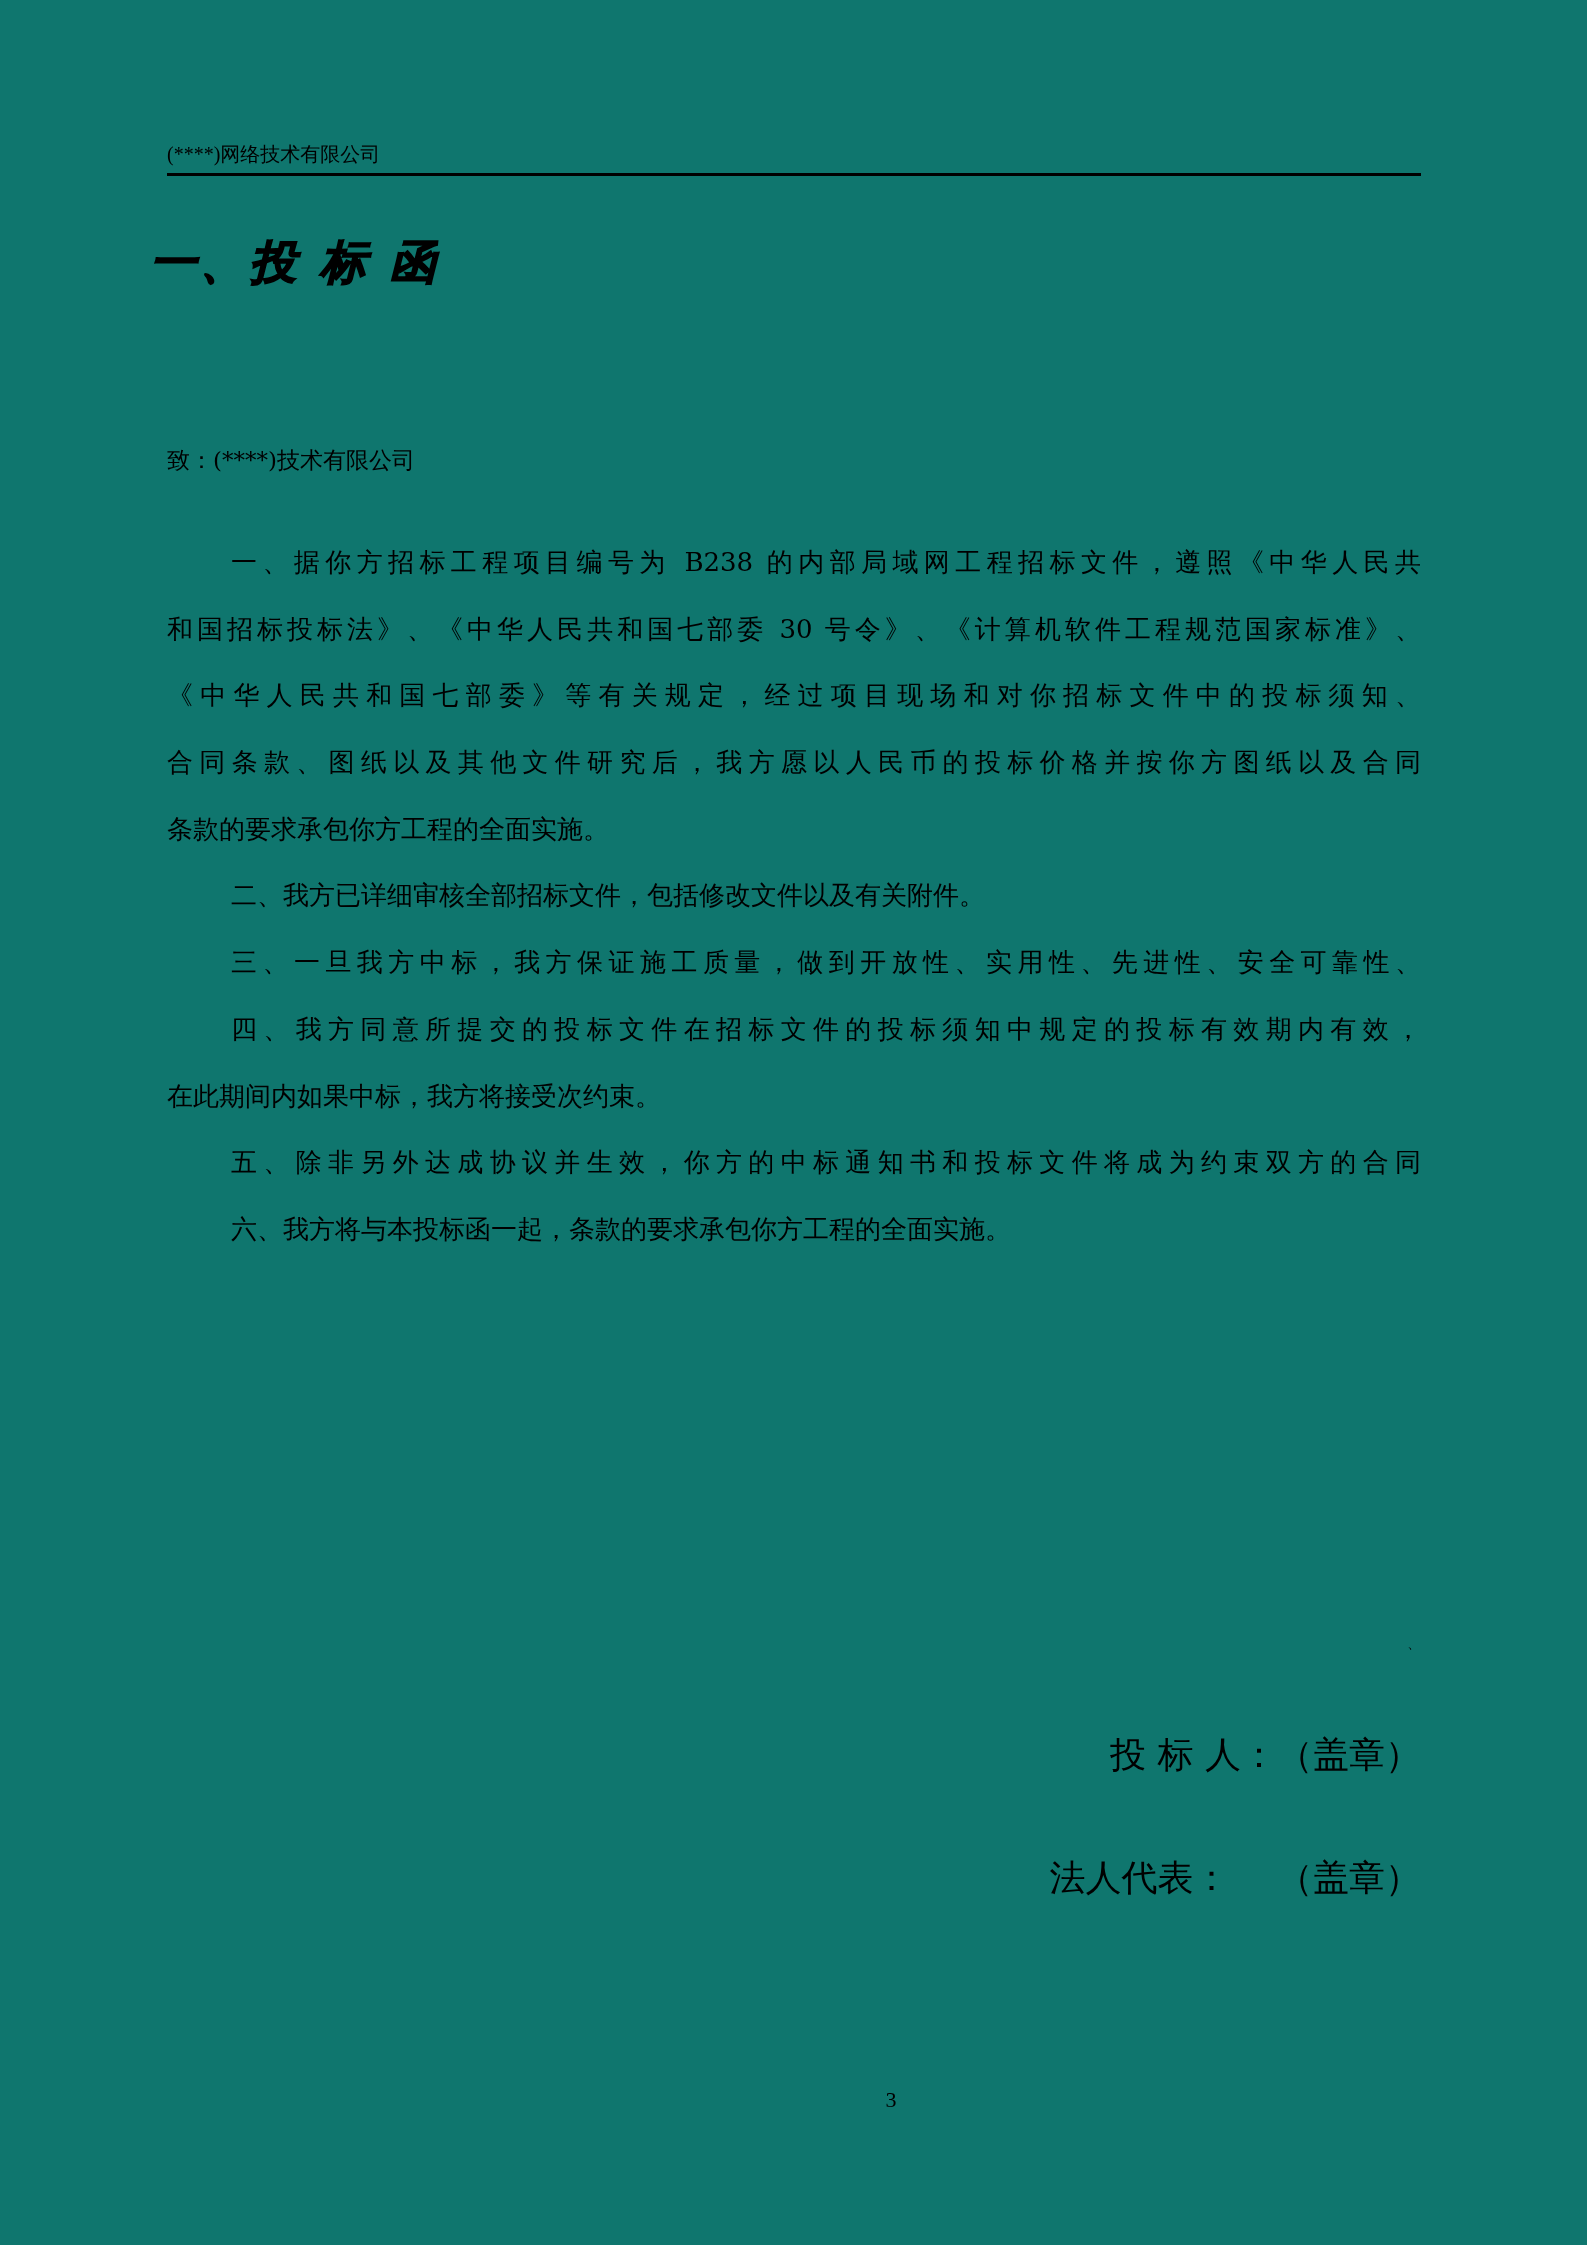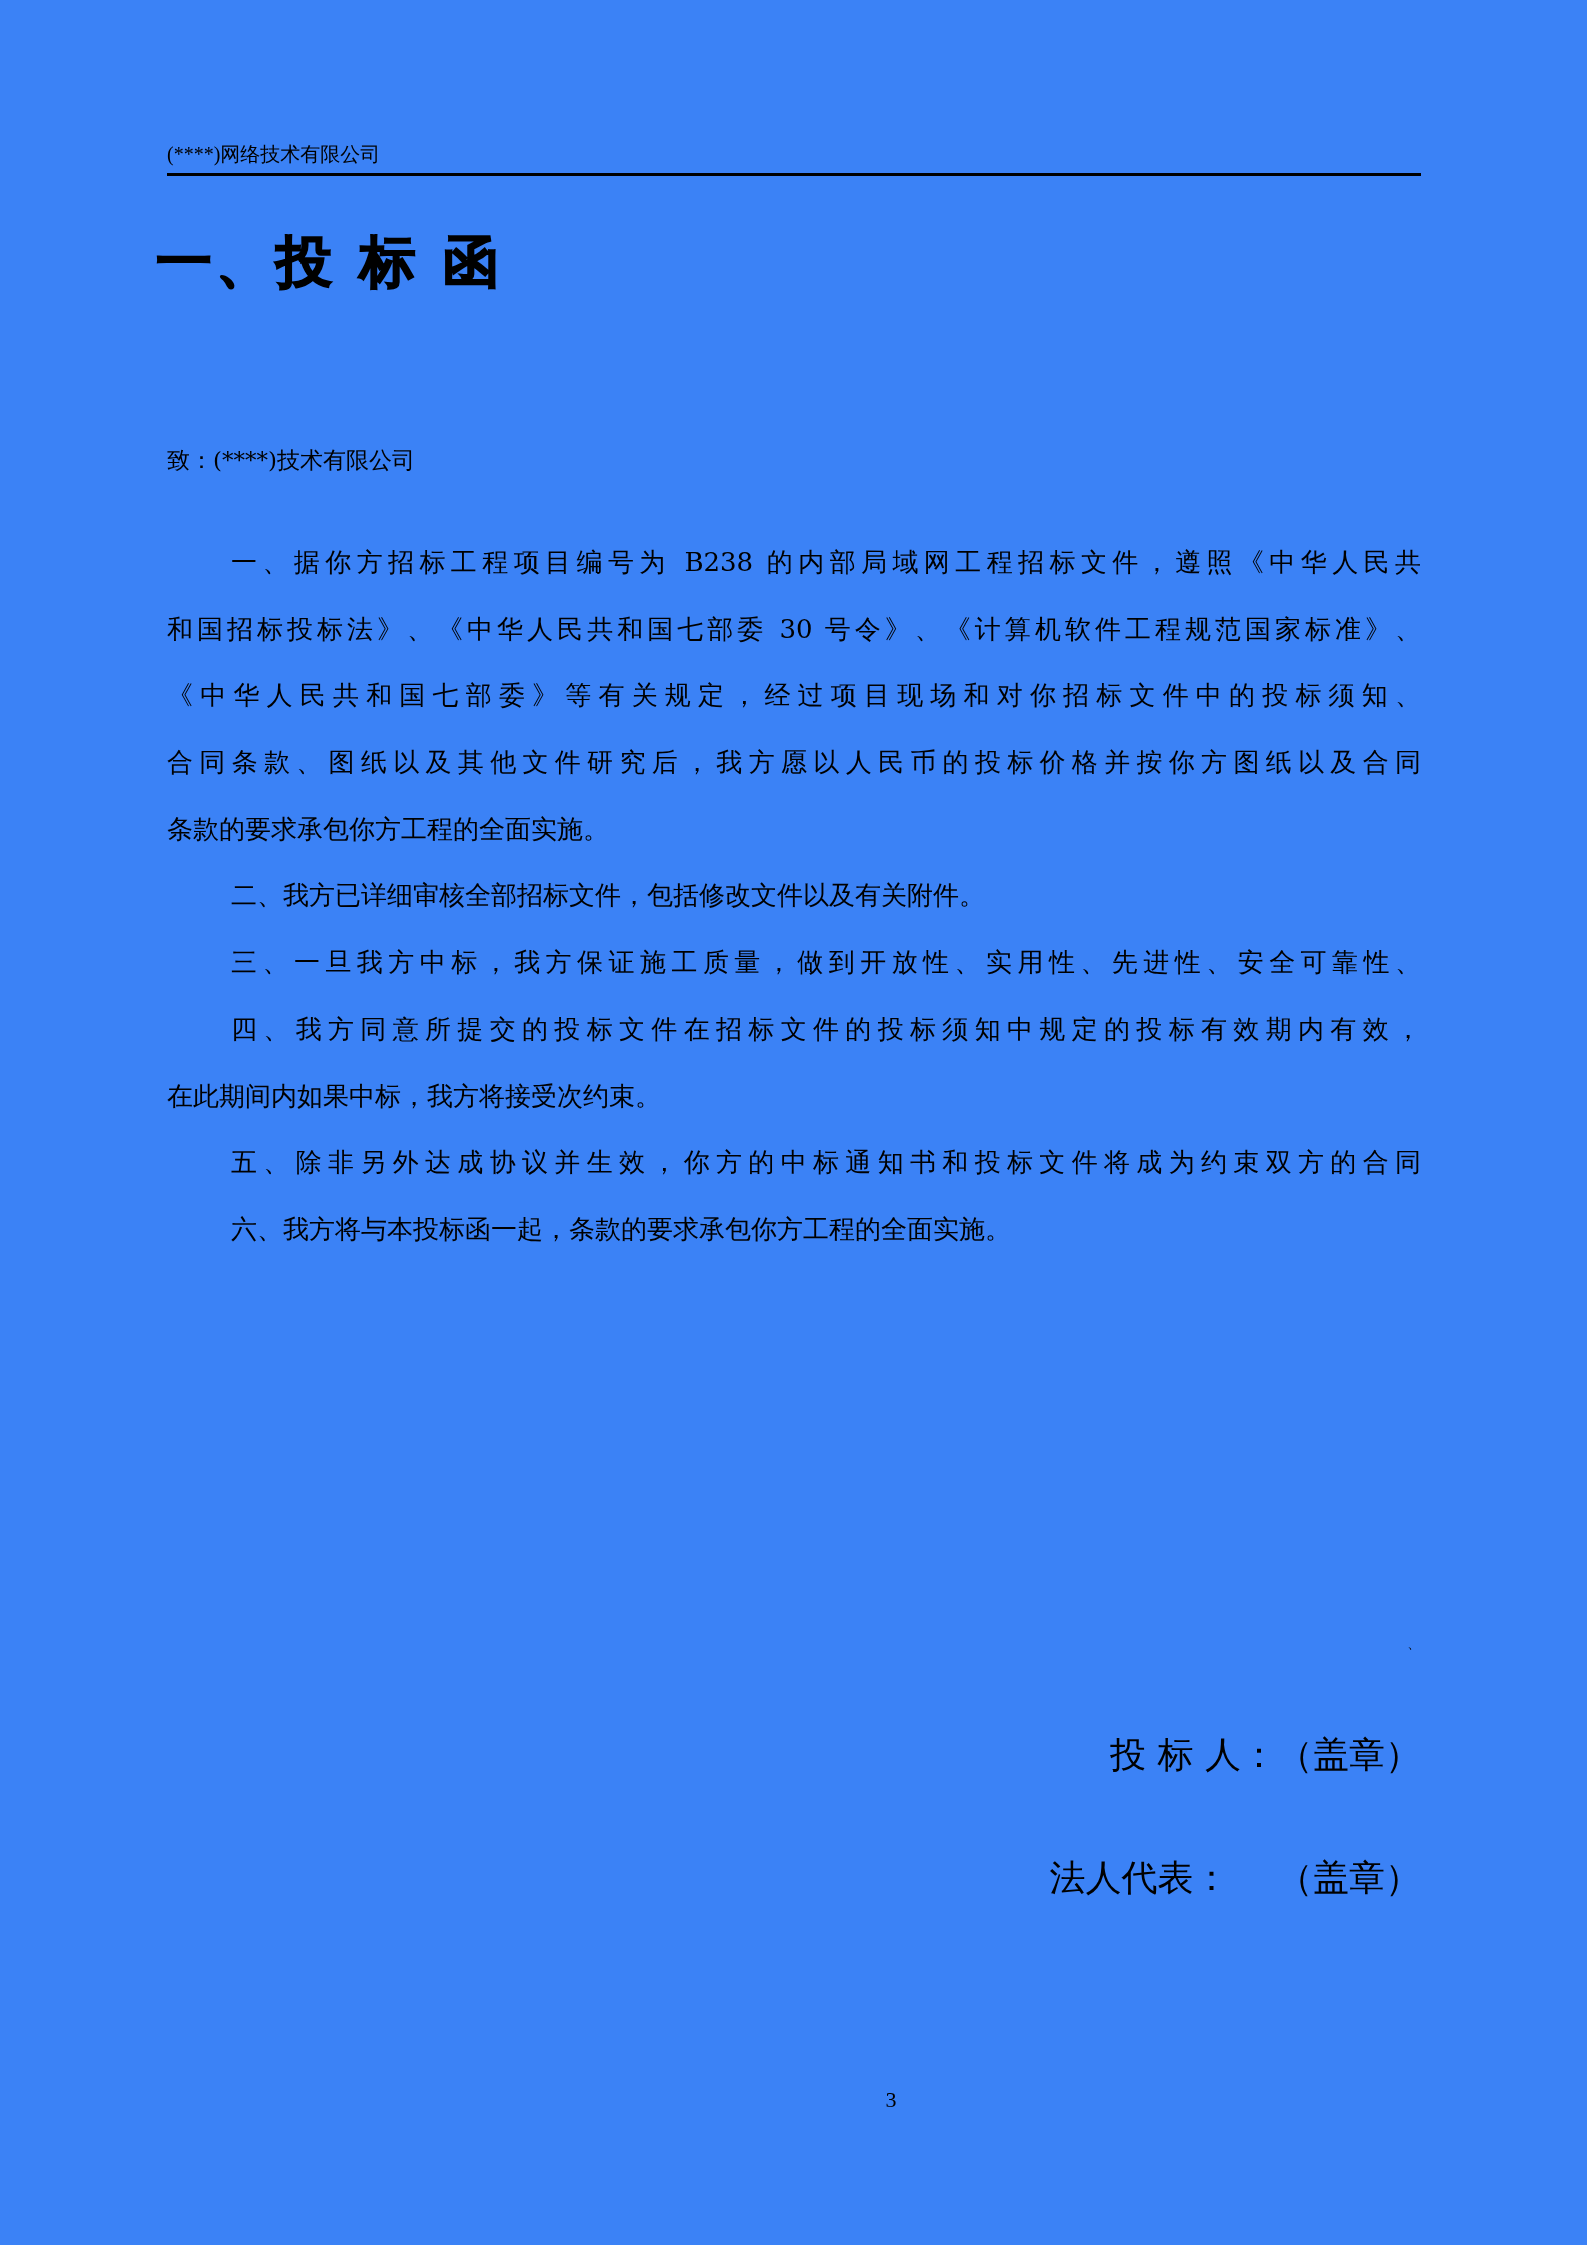--- a/index.html
+++ b/index.html
@@ -13,21 +13,21 @@
     position: relative;
     overflow: hidden;
     font-family: "DejaVu Serif", "Liberation Serif", serif;
     color: #000000;
   }
   .page {
     position: absolute;
     left: 0; top: 0;
     width: 1587px;
     height: 2245px;
-    background: #3b82f6;
+    background: #0f766e;
   }
   .running-header {
     position: absolute;
     left: 167px;
     top: 138px;
     width: 1254px;
     height: 38px;
     border-bottom: 3px solid #000;
     box-sizing: border-box;
   }
@@ -35,28 +35,29 @@
     position: absolute;
     left: 0;
     top: 4px;
     font-size: 20px;
     line-height: 24px;
     font-family: "Liberation Serif", "DejaVu Serif", serif;
     white-space: nowrap;
   }
   .title {
     position: absolute;
-    left: 156px;
+    left: 150px;
     top: 232px;
-    font-size: 56px;
+    font-size: 46px;
     line-height: 60px;
     font-weight: 900;
     font-family: "DejaVu Sans", "Liberation Sans", sans-serif;
     letter-spacing: 4px;
     white-space: pre;
+    font-style: italic;
     -webkit-text-stroke: 1.5px #000;
   }
   .recipient {
     position: absolute;
     left: 167px;
     top: 427px;
     font-size: 23px;
     line-height: 66px;
     white-space: nowrap;
   }

